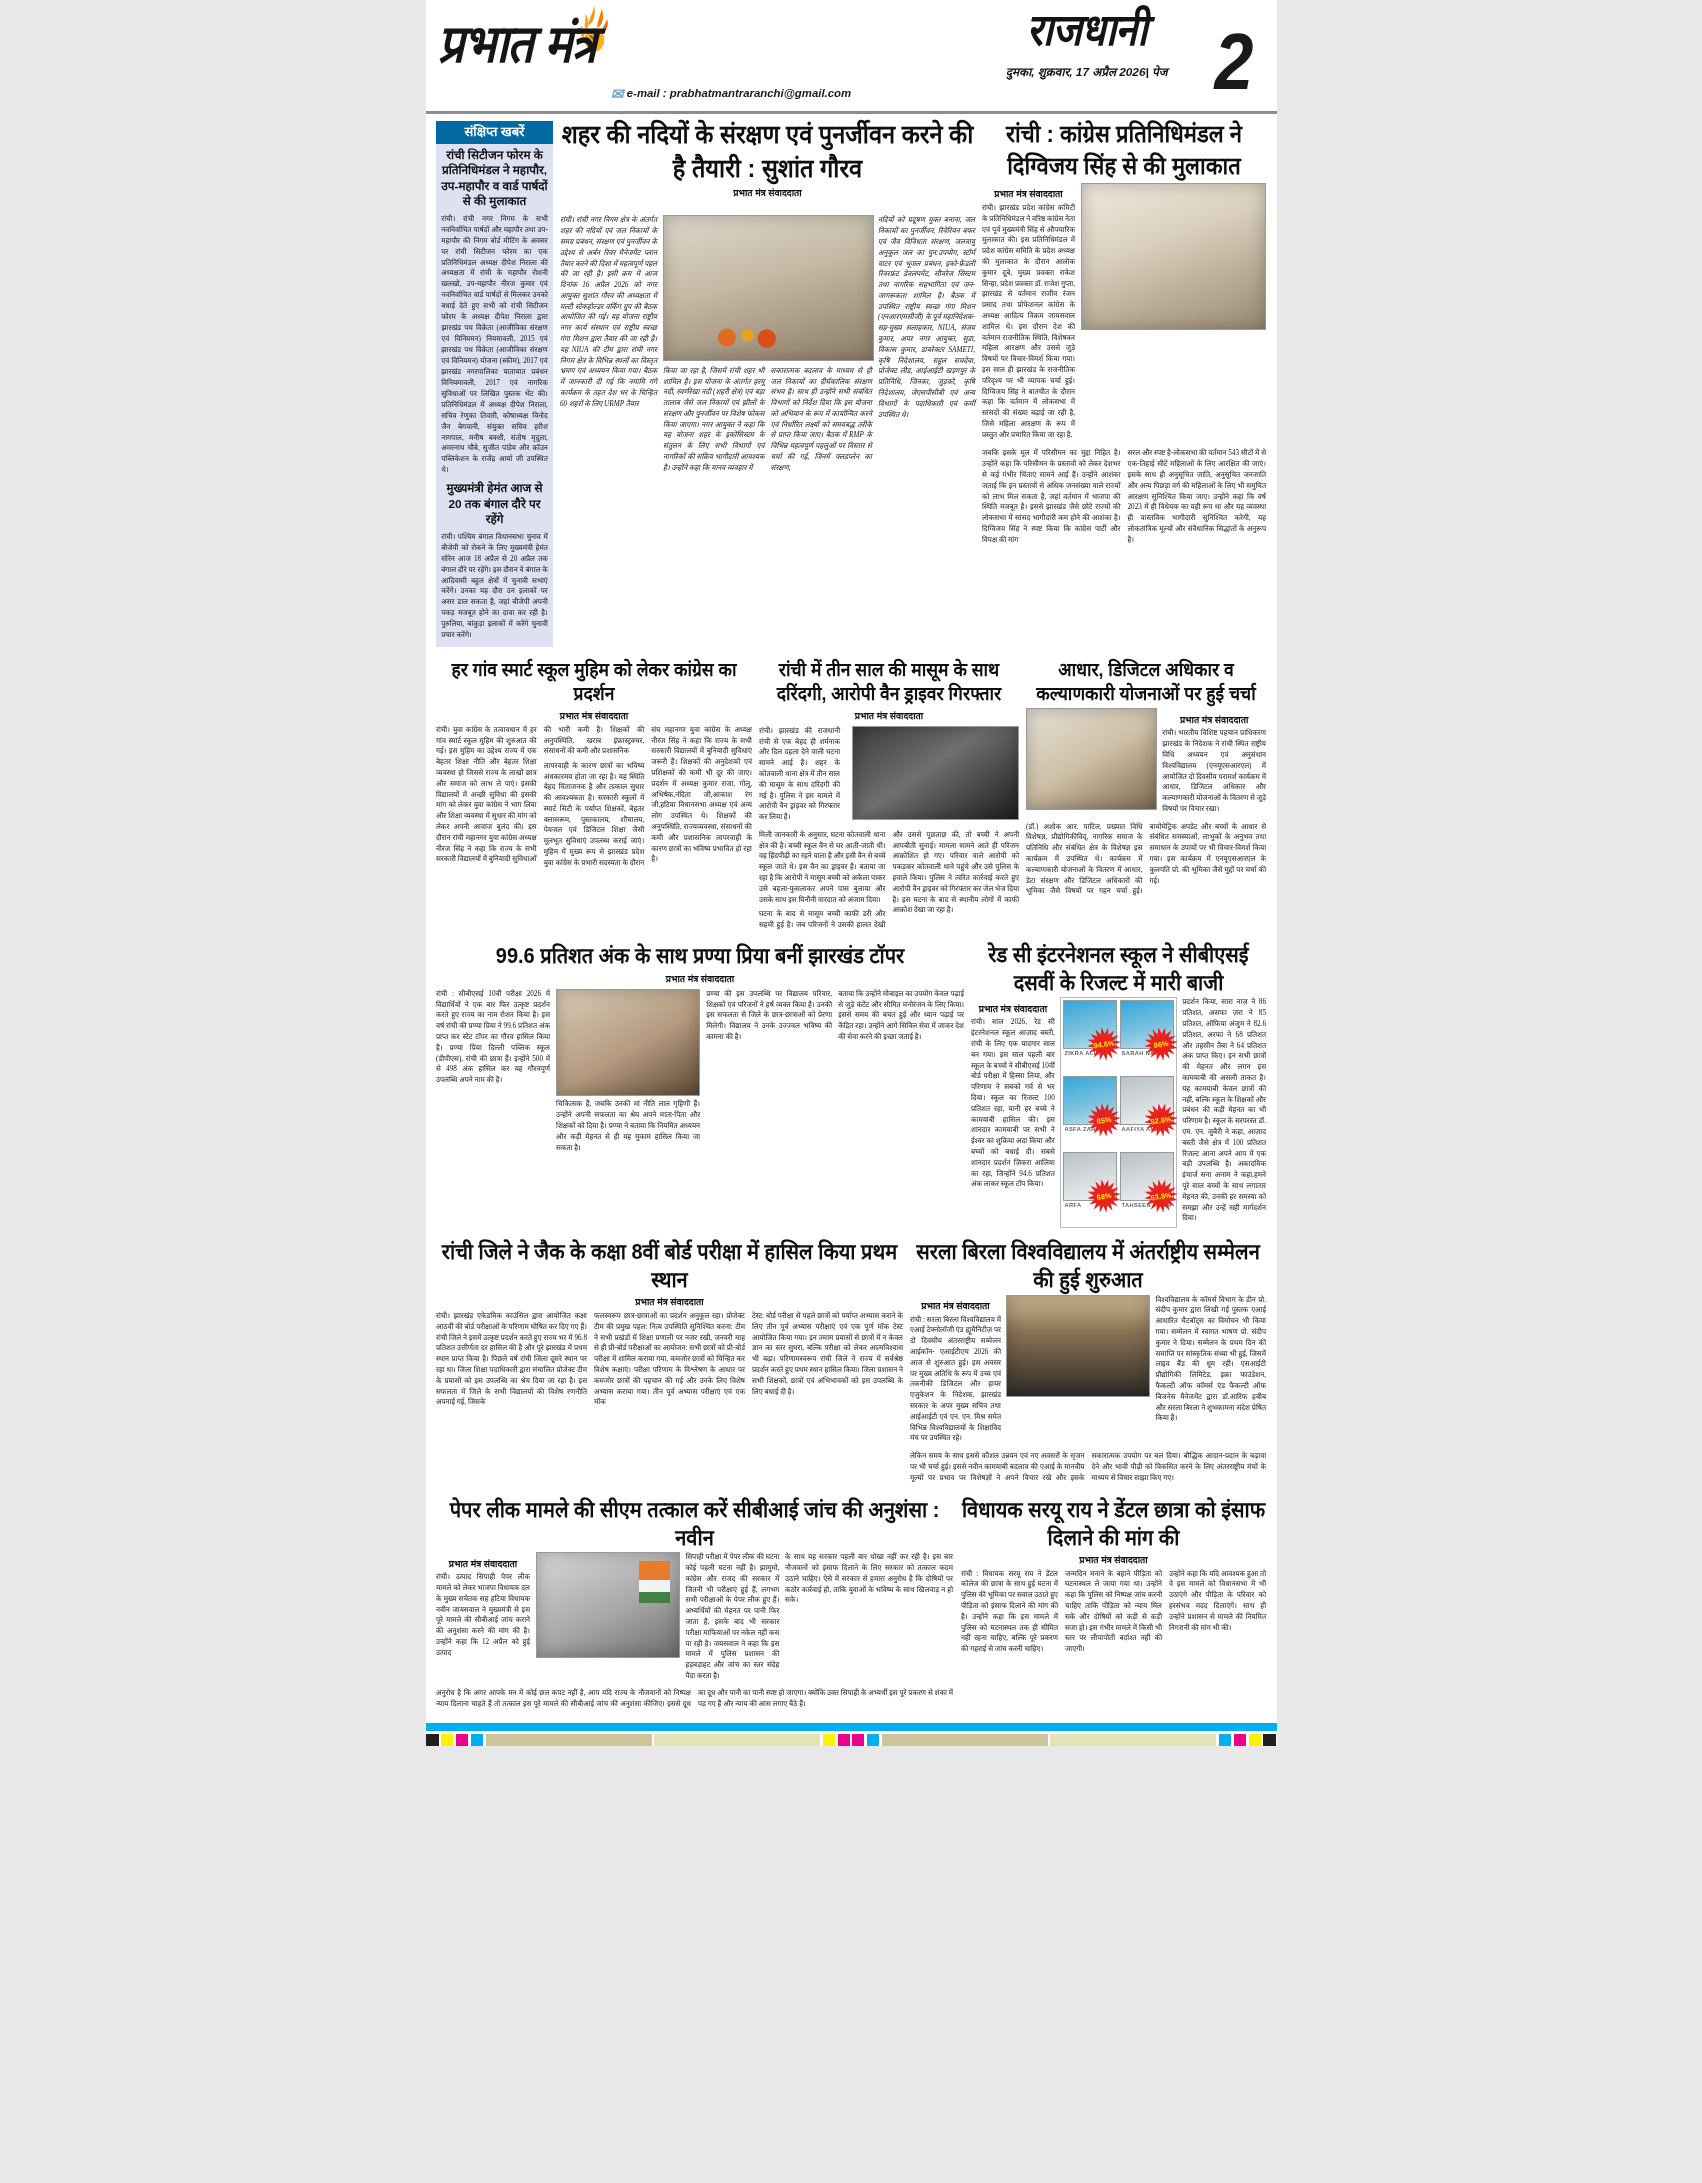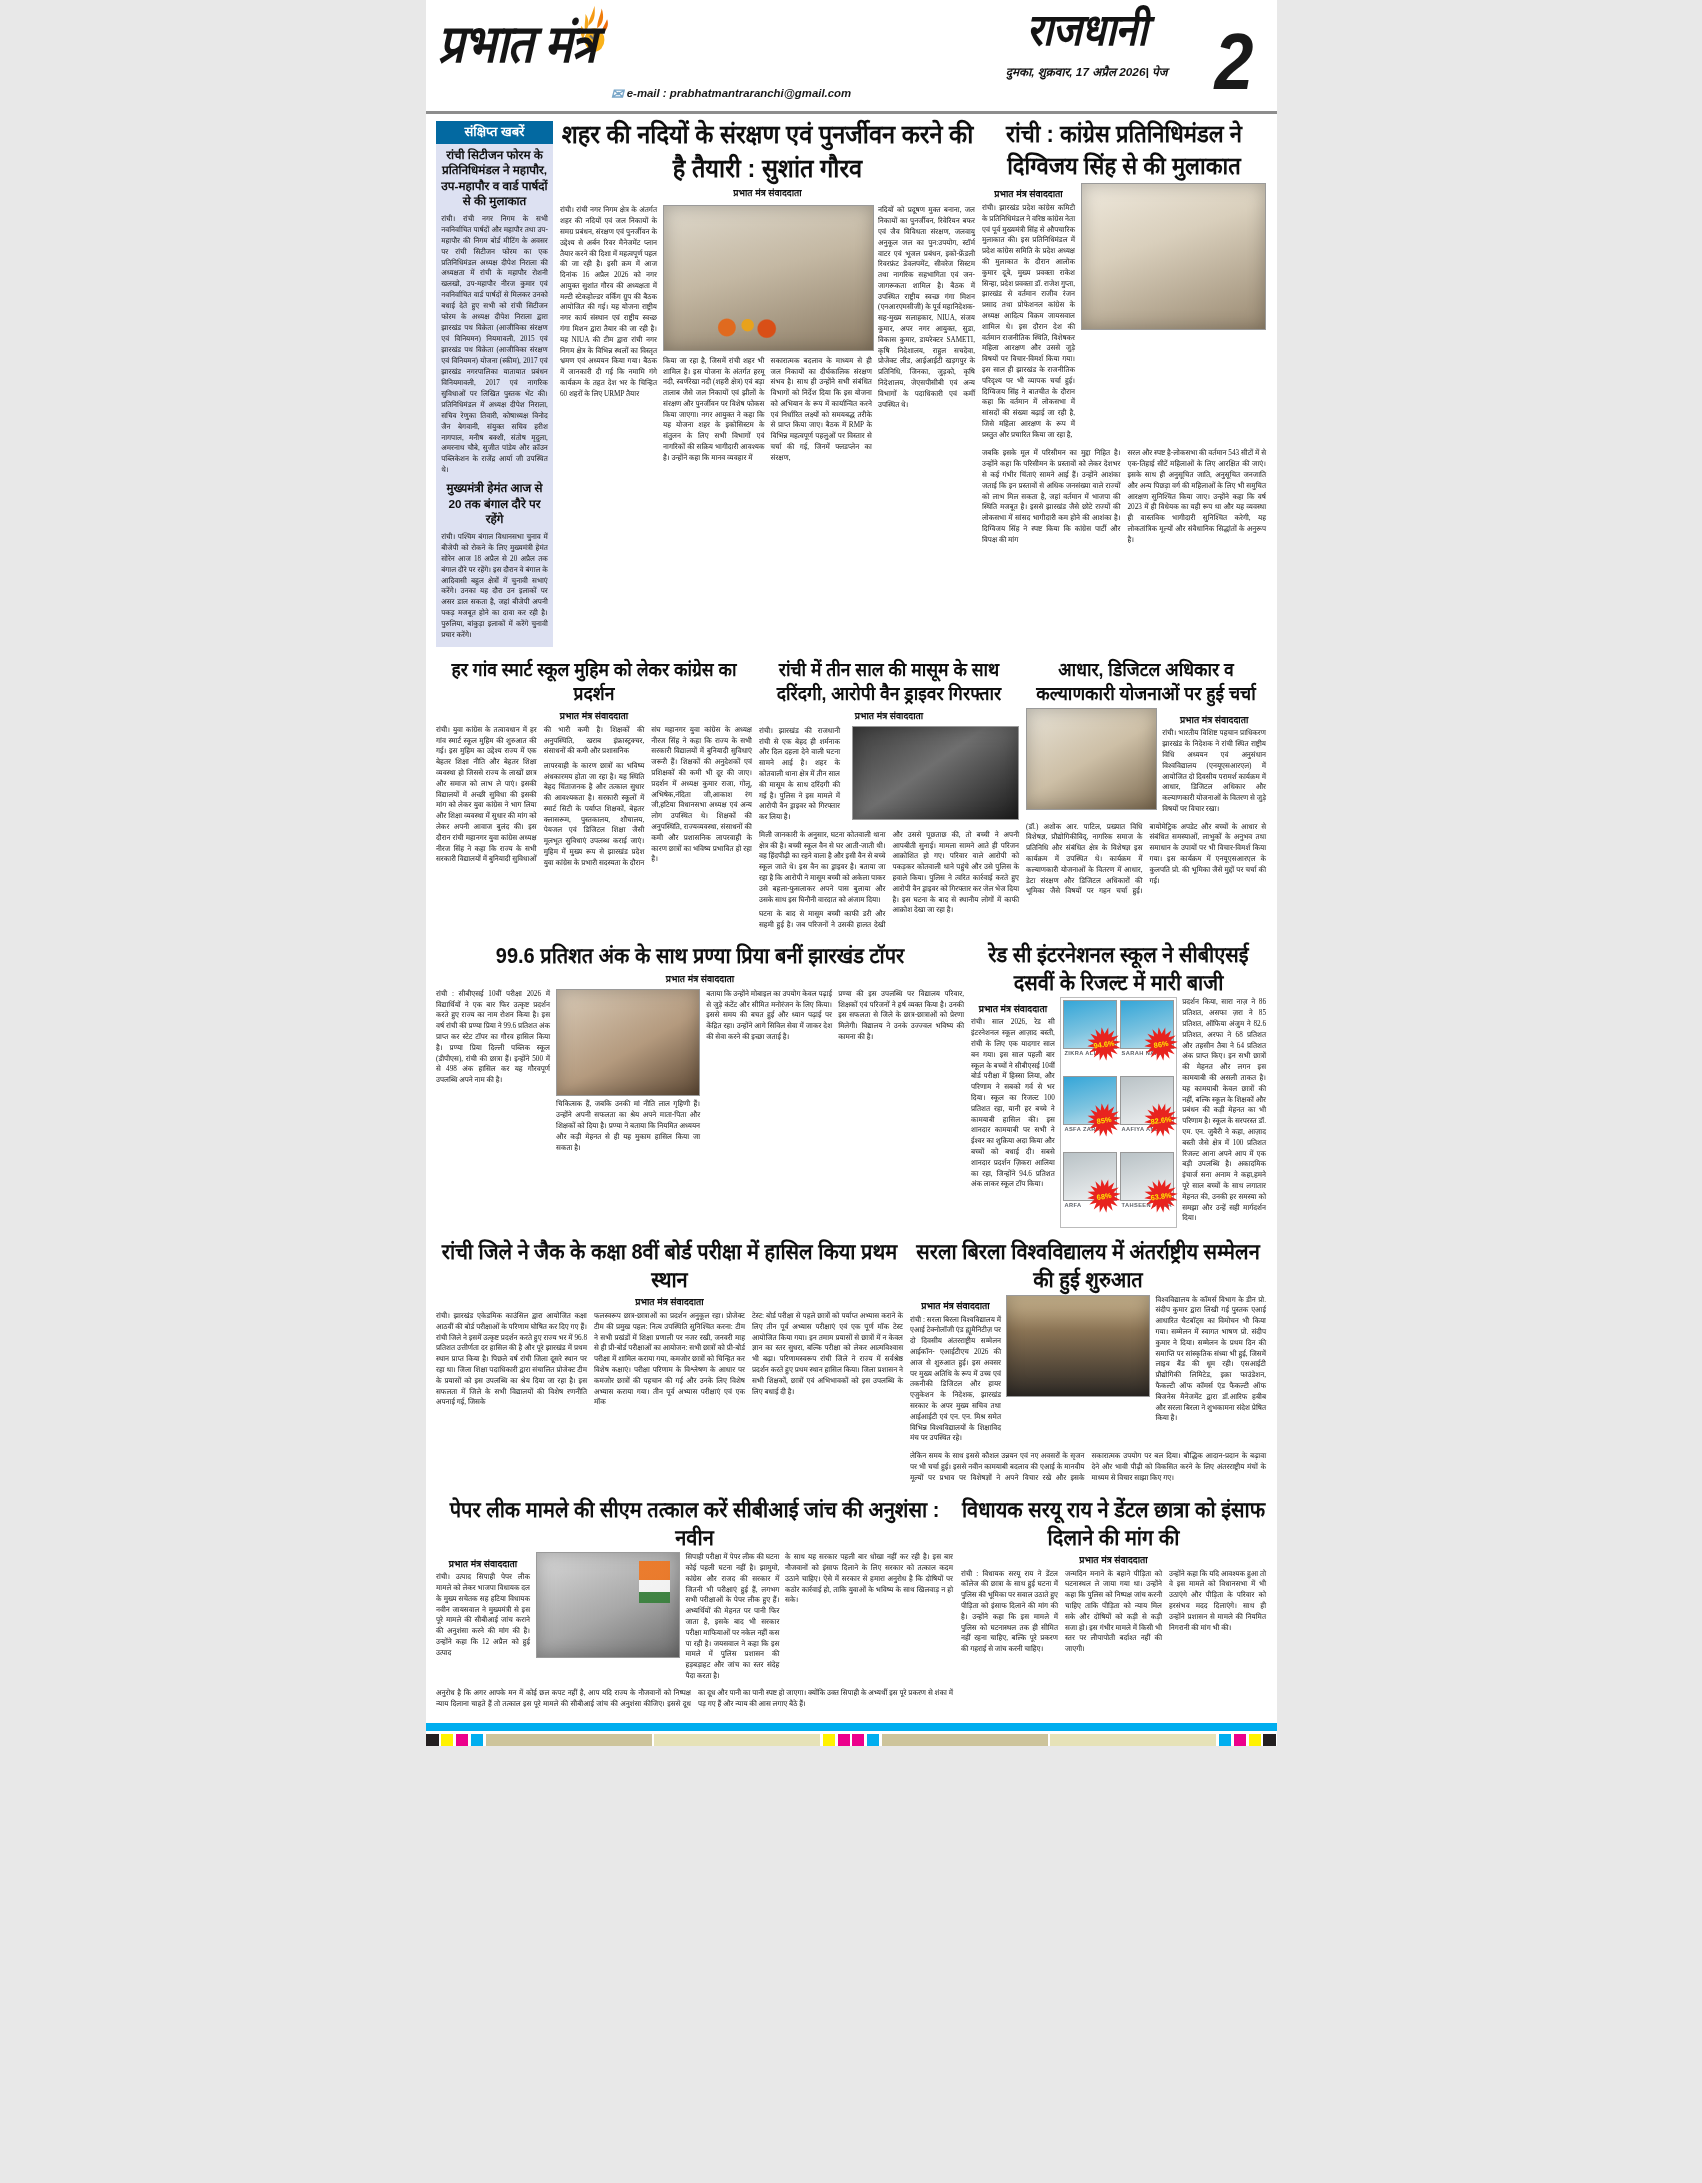--- a/index.html
+++ b/index.html
@@ -33,21 +33,21 @@
   .photo{background:#c9c2b4;border:0.4px solid #9a9a9a;box-shadow:inset 0 0 17.5px rgba(0,0,0,.25);}
   
   .band1{grid-template-columns:117px 415px 1fr;}
   .briefs{background:#dde1f2;padding-bottom:5.2px;}
   .briefs-head{background:#0369a1;color:#fff;font-family:"Liberation Sans",sans-serif;font-weight:800;
                font-size:13px;text-align:center;padding:1.7px 0 3.5px 0;}
   .brief{padding:2.6px 5.2px 0.9px 5.2px;}
   .brief h3{font-size:11.8px;font-weight:800;text-align:center;line-height:1.3;margin:1.7px 0 4.4px 0;}
   .brief p{font-size:7.2px;line-height:1.52;text-align:justify;margin:0;}
   .a-main h1{font-size:23.6px;line-height:1.3;}
-  .main-cols{display:grid;grid-template-columns:97px 1fr 97px;gap:6.1px;margin-top:6px;}
+  .main-cols{display:grid;grid-template-columns:97px 1fr 97px;gap:6.1px;margin-top:16px;font-style:italic;}
   .centerblock .photo{width:100%;height:144px;
      background:linear-gradient(165deg,#ded8cb 0%,#c4b8a3 45%,#8d7d66 100%);
      background-color:#c4b8a3;}
   .photo-meeting{position:relative;}
   .photo-meeting::after{content:"";position:absolute;left:18%;bottom:8%;width:40%;height:16%;
      background:radial-gradient(circle at 30% 50%,#e06a1f 0 14%,transparent 16%),
                 radial-gradient(circle at 55% 40%,#e8a21c 0 12%,transparent 14%),
                 radial-gradient(circle at 78% 55%,#d94f17 0 13%,transparent 15%);}
   .twocol{column-count:2;column-gap:6.1px;margin-top:4.4px;}
   .a-congress h1{font-size:22px;line-height:1.32;}
@@ -219,22 +219,22 @@
     <div class="band band3">
       <article>
         <h1 class="hl">99.6 प्रतिशत अंक के साथ प्रण्या प्रिया बनीं झारखंड टॉपर</h1>
         <div class="byline">प्रभात मंत्र संवाददाता</div>
         <div class="topper-cols">
           <p class="bt">रांची : सीबीएसई 10वीं परीक्षा 2026 में विद्यार्थियों ने एक बार फिर उत्कृष्ट प्रदर्शन करते हुए राज्य का नाम रोशन किया है। इस वर्ष रांची की प्रण्या प्रिया ने 99.6 प्रतिशत अंक प्राप्त कर स्टेट टॉपर का गौरव हासिल किया है। प्रण्या प्रिया दिल्ली पब्लिक स्कूल (डीपीएस), रांची की छात्रा हैं। इन्होंने 500 में से 498 अंक हासिल कर यह गौरवपूर्ण उपलब्धि अपने नाम की है।</p>
           <div>
             <div class="photo photo-topper"></div>
             <p class="bt" style="margin-top:3.5px">चिकित्सक हैं, जबकि उनकी मां नीति लाल गृहिणी हैं। उन्होंने अपनी सफलता का श्रेय अपने माता-पिता और शिक्षकों को दिया है। प्रण्या ने बताया कि नियमित अध्ययन और कड़ी मेहनत से ही यह मुकाम हासिल किया जा सकता है।</p>
           </div>
+          <p class="bt">प्रण्या की इस उपलब्धि पर विद्यालय परिवार, शिक्षकों एवं परिजनों ने हर्ष व्यक्त किया है। उनकी इस सफलता से जिले के छात्र-छात्राओं को प्रेरणा मिलेगी। विद्यालय ने उनके उज्ज्वल भविष्य की कामना की है।</p>
           <p class="bt">बताया कि उन्होंने मोबाइल का उपयोग केवल पढ़ाई से जुड़े कंटेंट और सीमित मनोरंजन के लिए किया। इससे समय की बचत हुई और ध्यान पढ़ाई पर केंद्रित रहा। उन्होंने आगे सिविल सेवा में जाकर देश की सेवा करने की इच्छा जताई है।</p>
-          <p class="bt">प्रण्या की इस उपलब्धि पर विद्यालय परिवार, शिक्षकों एवं परिजनों ने हर्ष व्यक्त किया है। उनकी इस सफलता से जिले के छात्र-छात्राओं को प्रेरणा मिलेगी। विद्यालय ने उनके उज्ज्वल भविष्य की कामना की है।</p>
         </div>
       </article>
 
       <article>
         <h1 class="hl">रेड सी इंटरनेशनल स्कूल ने सीबीएसई दसवीं के रिजल्ट में मारी बाजी</h1>
         <div class="redsea-cols">
           <div>
             <div class="byline">प्रभात मंत्र संवाददाता</div>
             <p class="bt">रांची। साल 2026, रेड सी इंटरनेशनल स्कूल आज़ाद बस्ती, रांची के लिए एक यादगार साल बन गया। इस साल पहली बार स्कूल के बच्चों ने सीबीएसई 10वीं बोर्ड परीक्षा में हिस्सा लिया, और परिणाम ने सबको गर्व से भर दिया। स्कूल का रिजल्ट 100 प्रतिशत रहा, यानी हर बच्चे ने कामयाबी हासिल की। इस शानदार कामयाबी पर सभी ने ईश्वर का शुक्रिया अदा किया और बच्चों को बधाई दी। सबसे शानदार प्रदर्शन ज़िकरा आलिया का रहा, जिन्होंने 94.6 प्रतिशत अंक लाकर स्कूल टॉप किया।</p>
           </div>

